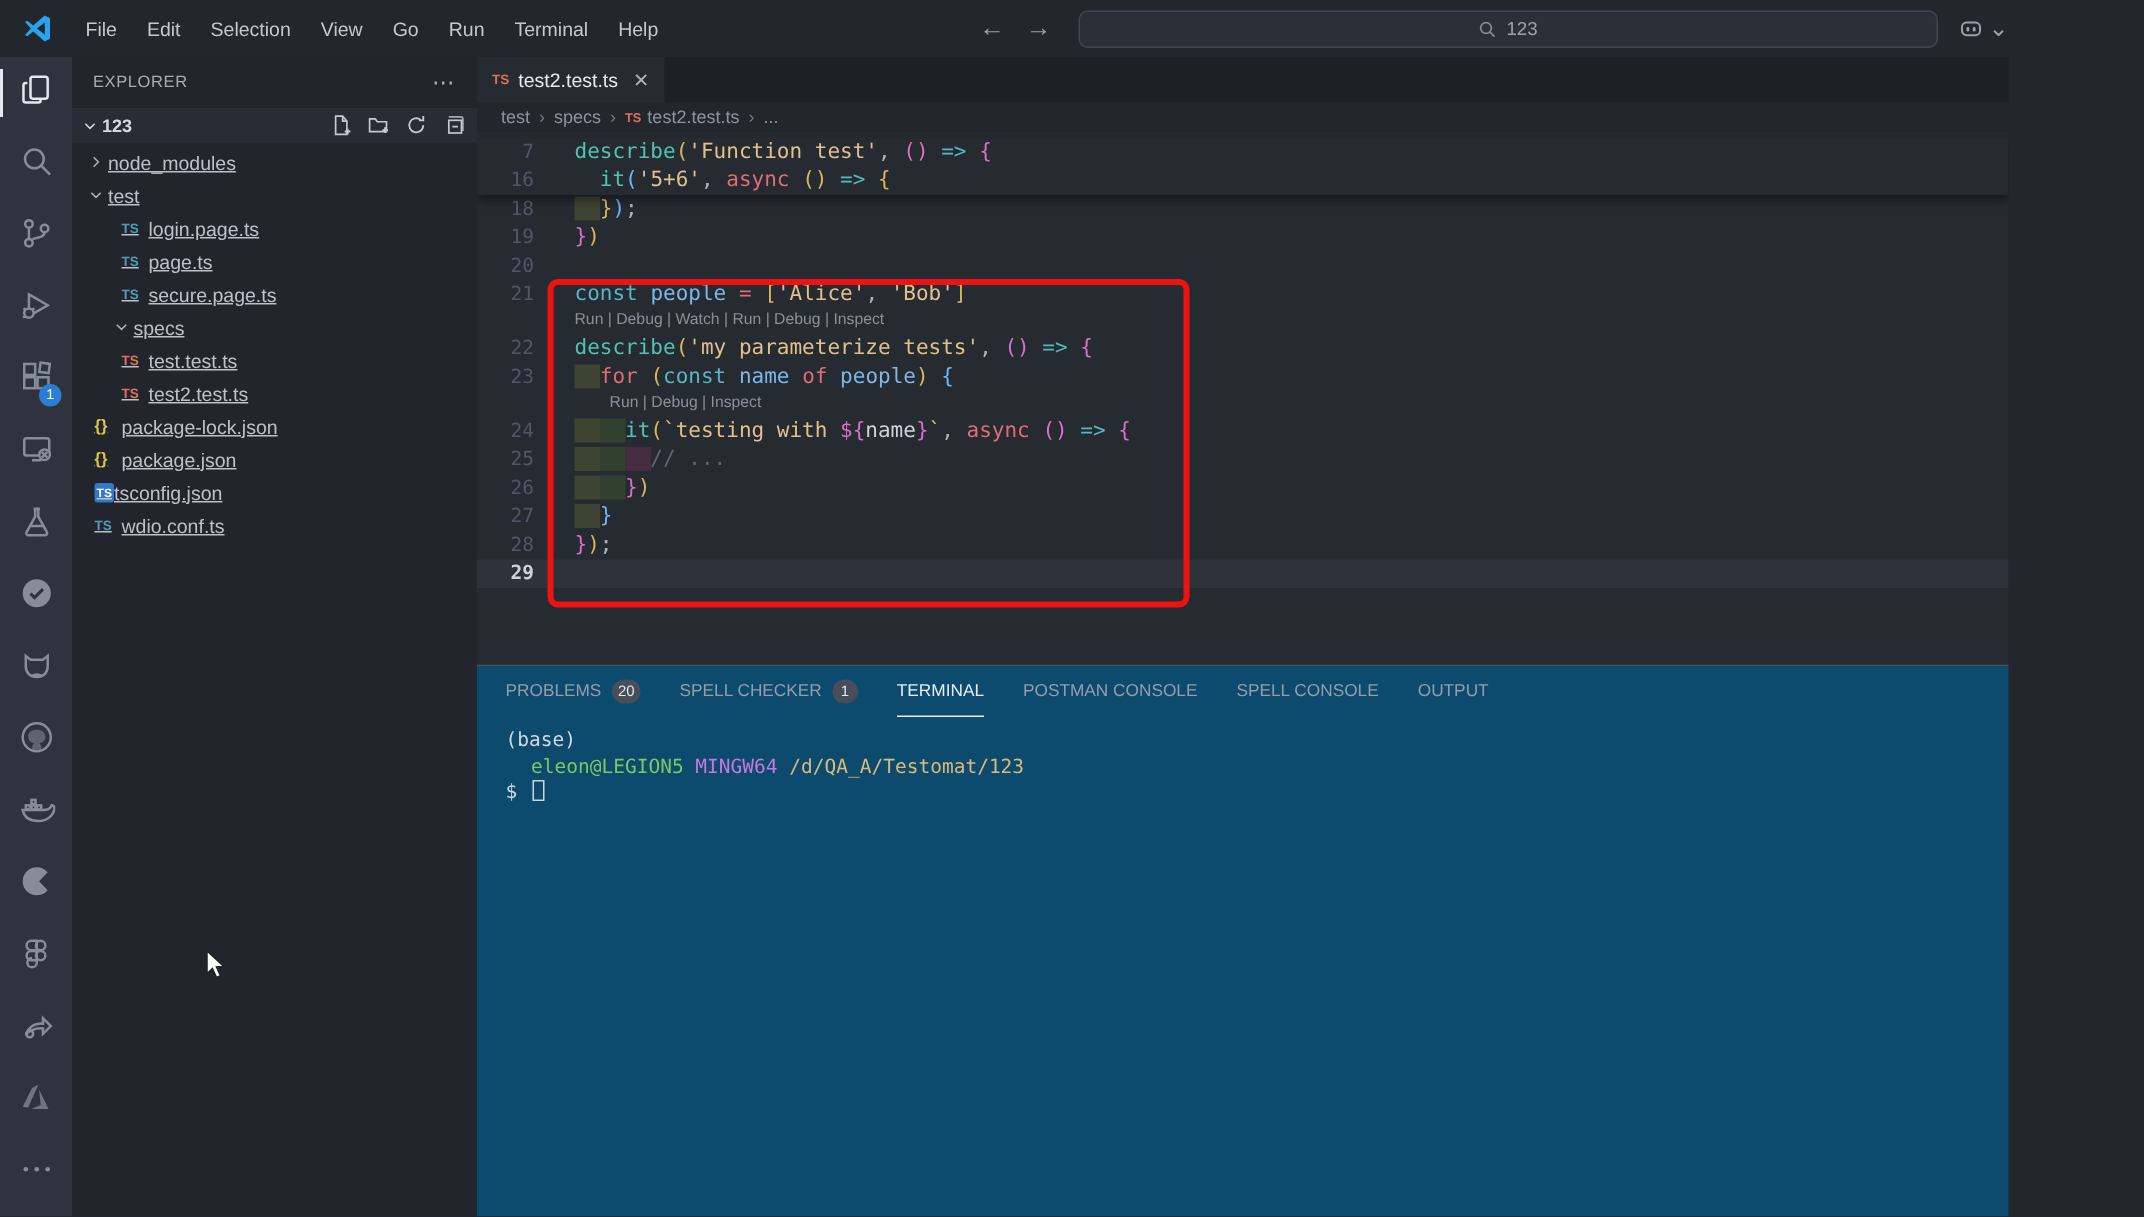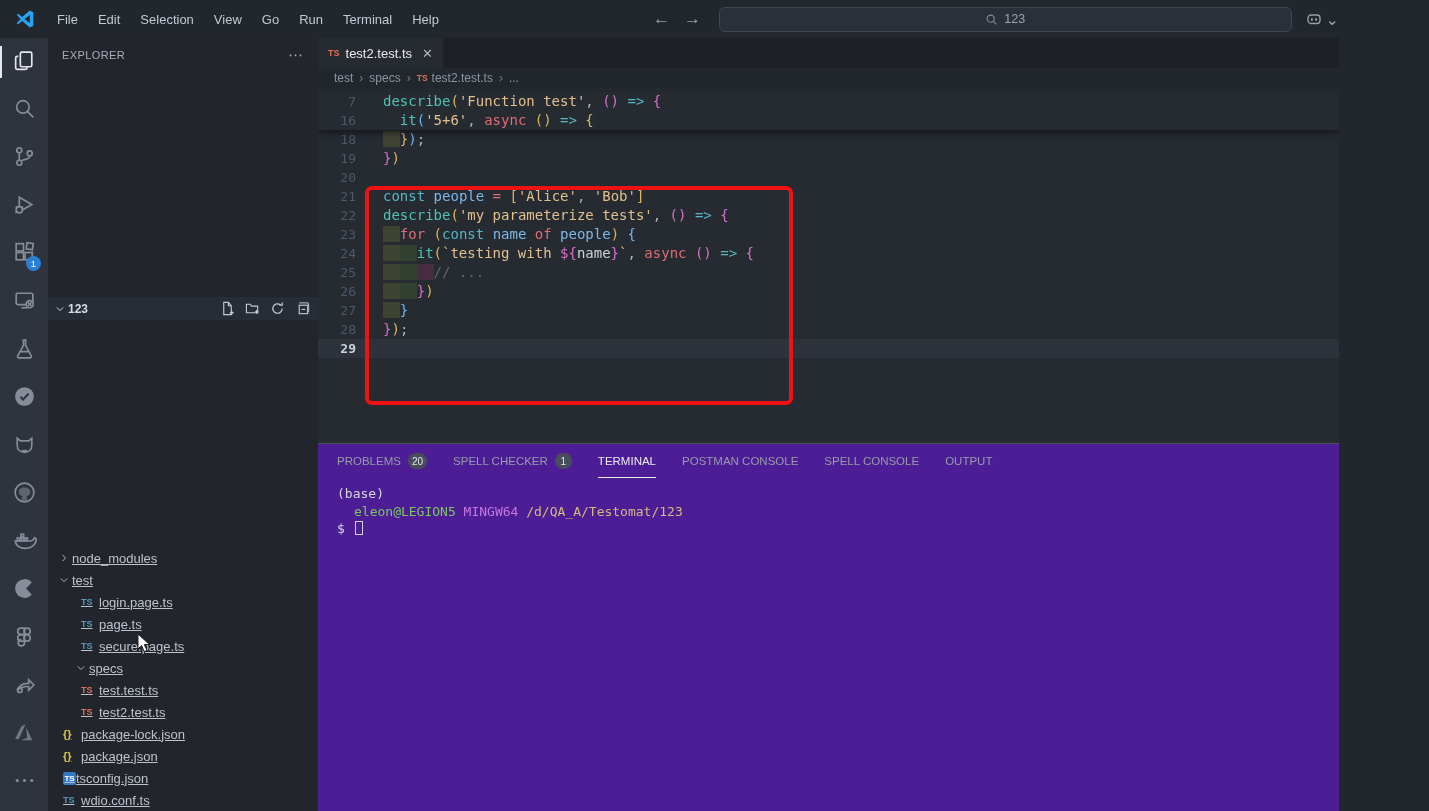--- a/index.html
+++ b/index.html
@@ -24,21 +24,21 @@
 
   
   .activitybar { width:48px; background:#2f333d; display:flex; flex-direction:column; }
   .ab-item { height:48px; display:flex; align-items:center; justify-content:center; position:relative; color:#868d99; }
   .ab-item.active { color:#e4e8ee; }
   .ab-item.active::before { content:""; position:absolute; left:0; top:8px; bottom:8px; width:2px; background:#e4e8ee; }
   .ab-badge { position:absolute; right:7px; bottom:7px; min-width:15px; height:15px; border-radius:8px;
     background:#2a7fd4; color:#fff; font-size:9.5px; display:flex; align-items:center; justify-content:center; padding:0 3px; }
 
   
-  .sidebar { width:270px; background:#22262c; display:flex; flex-direction:column; font-size:13px; color:#b9bfc9;justify-content:space-between; }
+  .sidebar { width:270px; background:#22262c; display:flex; flex-direction:column; font-size:13px; color:#b9bfc9; }
   .sb-header { height:34px; display:flex; align-items:center; padding:0 14px; }
   .sb-title { font-size:11px; letter-spacing:.4px; color:#a7adb8; }
   .sb-more { margin-left:auto; color:#a7adb8; font-size:15px; letter-spacing:1px; }
   .sb-section { height:23px; display:flex; align-items:center; padding:0 8px 0 4px; font-weight:bold; font-size:12px; color:#d6dae2; background:#282d35; }
   .sb-section .chev { display:flex; width:16px; justify-content:center; }
   .sb-actions { margin-left:auto; display:flex; gap:9px; color:#c3c9d2; }
   .sb-actions .act { width:16px; height:16px; display:flex; align-items:center; justify-content:center; }
   .tree { padding-top:2px; }
   .tree-row { height:22px; display:flex; align-items:center; cursor:default; color:#bcc2cb;text-decoration:underline; }
   .tree-row .chev { width:16px; display:flex; justify-content:center; align-items:center; flex:0 0 auto; }
@@ -82,21 +82,21 @@
   .p   { color:#abb2bf; }
   .cm  { color:#5f6673; }
   .tv  { color:#cfd3da; }
   .blk1 { background:#3f4331; }
   .blk2 { background:#32402f; }
   .blk3 { background:#452c3f; }
   .red-rect { position:absolute; left:47px; top:98px; width:428px; height:219px;
     border:4px solid #ee1212; border-radius:7px; pointer-events:none; z-index:5; }
 
   
-  .panel { flex:1; background:#4c1d95; border-top:1px solid #4b5058; display:flex; flex-direction:column; }
+  .panel { flex:1; background:#0c4a6e; border-top:1px solid #4b5058; display:flex; flex-direction:column; }
   .panel-tabs { height:34px; display:flex; align-items:center; gap:26px; padding-left:19px; }
   .ptab { display:flex; align-items:center; gap:7px; font-size:11.5px; color:#969da8; height:100%; cursor:default; }
   .ptab.active { color:#e9ecf0; border-bottom:1px solid #e9ecf0; }
   .pbadge { background:#484e59; color:#e4e7ec; font-size:10px; min-width:17px; height:16px; border-radius:9px;
     display:flex; align-items:center; justify-content:center; padding:0 4px; }
   .term { padding:7px 0 0 19px; font-family:"DejaVu Sans Mono", monospace; font-size:13px; line-height:17.5px; color:#d4d8de; }
   .t-green { color:#7bc862;margin-left:17px; }
   .t-purple { color:#c678dd; }
   .t-gold { color:#d7ba7d; }
   .t-cursor { display:inline-block; width:8px; height:14px; border:1px solid #cfd4db; vertical-align:-2px; margin-left:2px; }
@@ -390,22 +390,24 @@
       <div class="code-area">
         <div class="sticky">
             <div class="cl"><span class="ln">7</span><span class="ct"><span class="fn">describe</span><span class="b1">(</span><span class="str">'Function test'</span><span class="p">, </span><span class="b2">()</span><span class="p"> </span><span class="ar">=&gt;</span><span class="p"> </span><span class="b2">{</span></span></div>
             <div class="cl"><span class="ln">16</span><span class="ct"><span class="p">  </span><span class="fn">it</span><span class="b3">(</span><span class="str">'5+6'</span><span class="p">, </span><span class="kw">async</span><span class="p"> </span><span class="b1">()</span><span class="p"> </span><span class="ar">=&gt;</span><span class="p"> </span><span class="b1">{</span></span></div>
           </div>
         <div class="code-lines">
             <div class="cl"><span class="ln">18</span><span class="ct"><span class="blk1">  </span><span class="b1">}</span><span class="b3">)</span><span class="p">;</span></span></div>
             <div class="cl"><span class="ln">19</span><span class="ct"><span class="b2">}</span><span class="b1">)</span></span></div>
             <div class="cl"><span class="ln">20</span><span class="ct"></span></div>
             <div class="cl"><span class="ln">21</span><span class="ct"><span class="kw2">const</span><span class="p"> </span><span class="v">people</span><span class="p"> </span><span class="kw">=</span><span class="p"> </span><span class="b1">[</span><span class="str">'Alice'</span><span class="p">, </span><span class="str">'Bob'</span><span class="b1">]</span></span></div>
+            <div class="cl lens"><span class="ln"></span><span class="ct lens-text" style="padding-left: calc(0ch + 27px);">Run | Debug | Watch | Run | Debug | Inspect</span></div>
             <div class="cl"><span class="ln">22</span><span class="ct"><span class="fn">describe</span><span class="b1">(</span><span class="str">'my parameterize tests'</span><span class="p">, </span><span class="b2">()</span><span class="p"> </span><span class="ar">=&gt;</span><span class="p"> </span><span class="b2">{</span></span></div>
             <div class="cl"><span class="ln">23</span><span class="ct"><span class="blk1">  </span><span class="kw">for</span><span class="p"> </span><span class="b1">(</span><span class="kw2">const</span><span class="p"> </span><span class="v">name</span><span class="p"> </span><span class="kw">of</span><span class="p"> </span><span class="v">people</span><span class="b1">)</span><span class="p"> </span><span class="b3">{</span></span></div>
+            <div class="cl lens"><span class="ln"></span><span class="ct lens-text" style="padding-left: calc(4ch + 27px);">Run | Debug | Inspect</span></div>
             <div class="cl"><span class="ln">24</span><span class="ct"><span class="blk1">  </span><span class="blk2">  </span><span class="fn">it</span><span class="b1">(</span><span class="str">`testing with </span><span class="b2">${</span><span class="tv">name</span><span class="b2">}</span><span class="str">`</span><span class="p">, </span><span class="kw">async</span><span class="p"> </span><span class="b2">()</span><span class="p"> </span><span class="ar">=&gt;</span><span class="p"> </span><span class="b2">{</span></span></div>
             <div class="cl"><span class="ln">25</span><span class="ct"><span class="blk1">  </span><span class="blk2">  </span><span class="blk3">  </span><span class="cm">// ...</span></span></div>
             <div class="cl"><span class="ln">26</span><span class="ct"><span class="blk1">  </span><span class="blk2">  </span><span class="b2">}</span><span class="b1">)</span></span></div>
             <div class="cl"><span class="ln">27</span><span class="ct"><span class="blk1">  </span><span class="b3">}</span></span></div>
             <div class="cl"><span class="ln">28</span><span class="ct"><span class="b2">}</span><span class="b1">)</span><span class="p">;</span></span></div>
             <div class="cl current"><span class="ln">29</span><span class="ct"></span></div>
           </div>
         <div class="red-rect"></div>
       </div>
 

